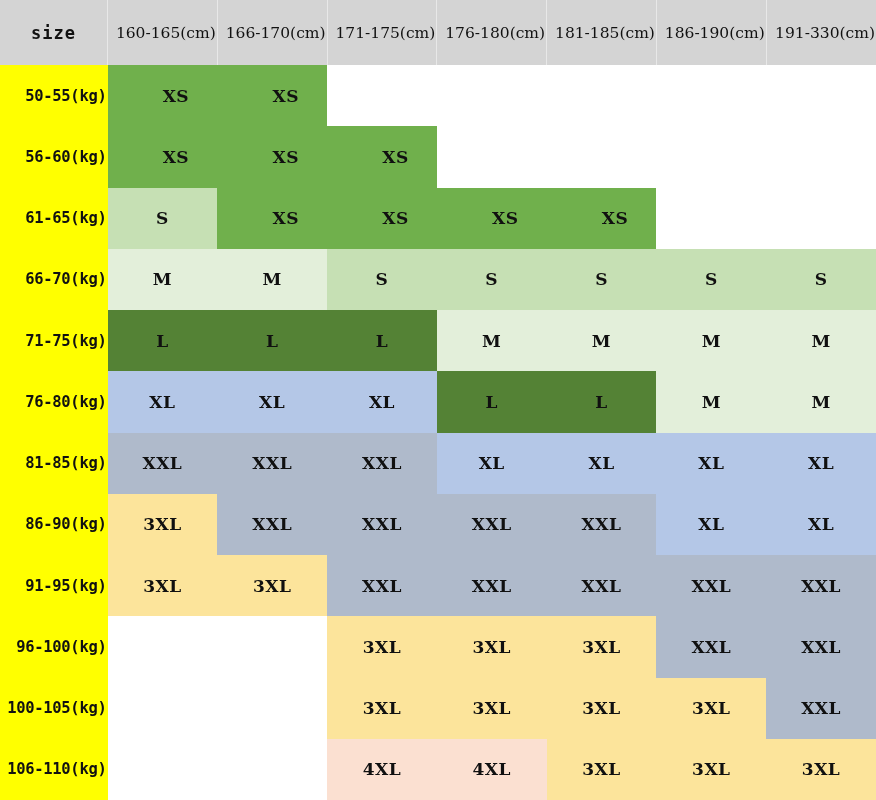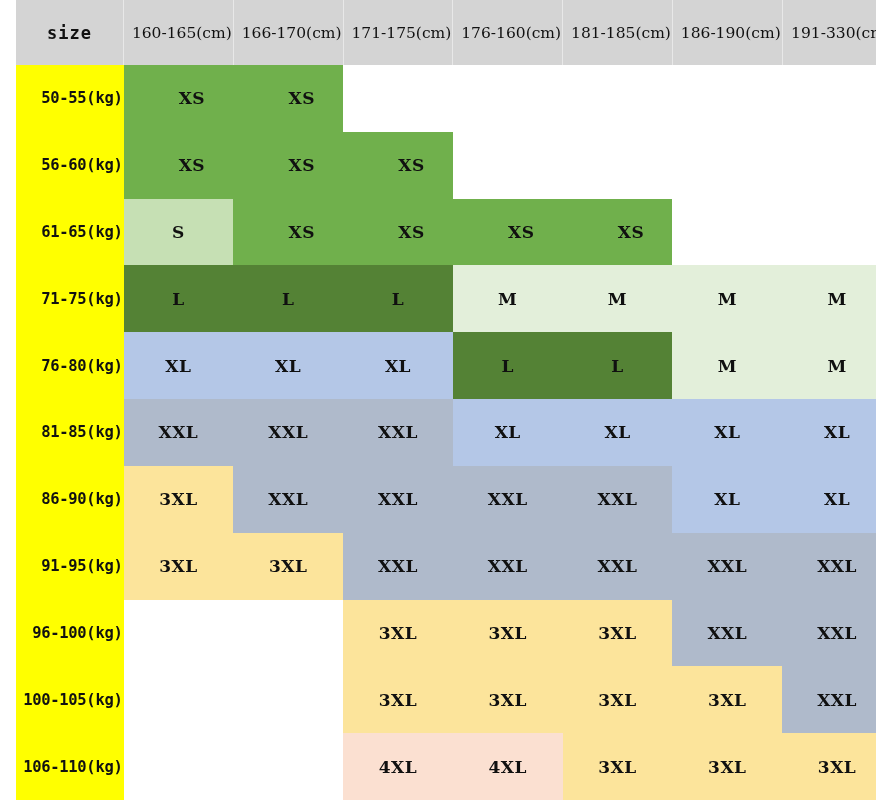--- a/index.html
+++ b/index.html
@@ -12,21 +12,20 @@
     height: 800px;
     font-family: "DejaVu Serif", "Liberation Serif", serif;
     overflow: hidden;
   }
 
   #size-chart {
     width: 808px;
     height: 800px;
     position: relative;
     background: #b91c1c;
-    margin-left: 16px;
   }
 
   table.chart {
     width: 876px;
     height: 800px;
     border-collapse: collapse;
     table-layout: fixed;
   }
 
   
@@ -99,21 +98,21 @@
 <body>
 
 <div id="size-chart">
   <table class="chart">
     <thead>
       <tr class="header-row">
         <th class="corner-cell">size</th>
       <th class="col-head">160-165(cm)</th>
           <th class="col-head">166-170(cm)</th>
           <th class="col-head">171-175(cm)</th>
-          <th class="col-head">176-160(cm)</th>
+          <th class="col-head">176-180(cm)</th>
           <th class="col-head">181-185(cm)</th>
           <th class="col-head">186-190(cm)</th>
           <th class="col-head">191-330(cm)</th>
         </tr>
     </thead>
     <tbody>
         <tr class="data-row">
           <td class="row-head">50-55(kg)</td>
           <td class="cell sz-XS">XS</td>
           <td class="cell sz-XS">XS</td>
@@ -137,20 +136,30 @@
           <td class="row-head">61-65(kg)</td>
           <td class="cell sz-S">S</td>
           <td class="cell sz-XS">XS</td>
           <td class="cell sz-XS">XS</td>
           <td class="cell sz-XS">XS</td>
           <td class="cell sz-XS">XS</td>
           <td class="cell sz-"></td>
           <td class="cell sz-"></td>
         </tr>
         <tr class="data-row">
+          <td class="row-head">66-70(kg)</td>
+          <td class="cell sz-M">M</td>
+          <td class="cell sz-M">M</td>
+          <td class="cell sz-S">S</td>
+          <td class="cell sz-S">S</td>
+          <td class="cell sz-S">S</td>
+          <td class="cell sz-S">S</td>
+          <td class="cell sz-S">S</td>
+        </tr>
+        <tr class="data-row">
           <td class="row-head">71-75(kg)</td>
           <td class="cell sz-L">L</td>
           <td class="cell sz-L">L</td>
           <td class="cell sz-L">L</td>
           <td class="cell sz-M">M</td>
           <td class="cell sz-M">M</td>
           <td class="cell sz-M">M</td>
           <td class="cell sz-M">M</td>
         </tr>
         <tr class="data-row">

